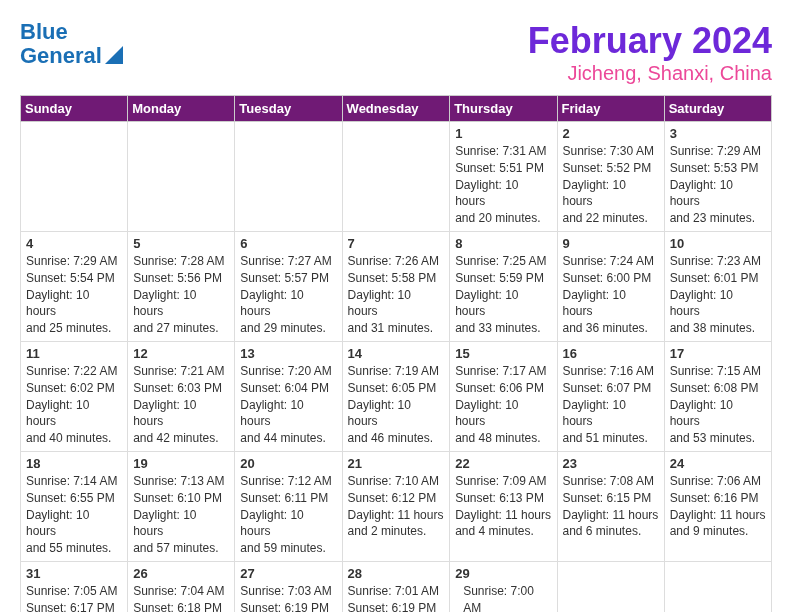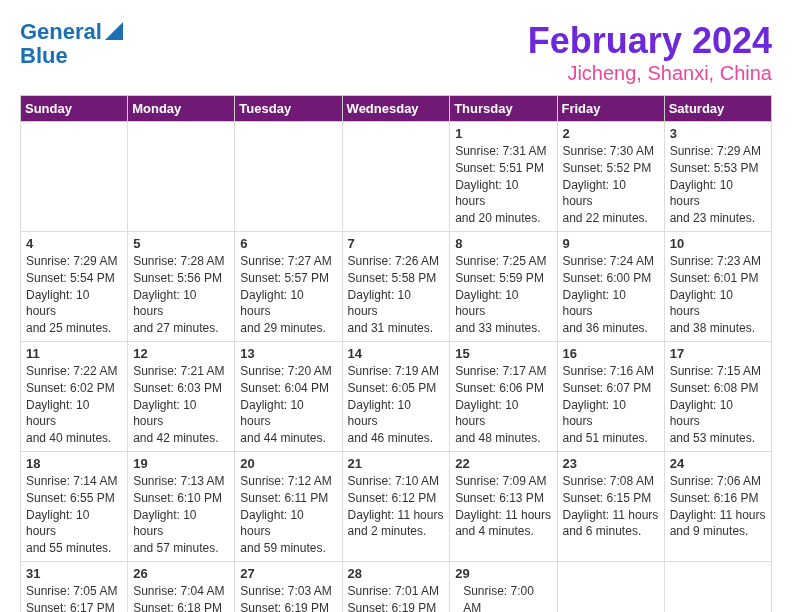--- a/index.html
+++ b/index.html
@@ -79,29 +79,29 @@
       background: #f9f9f9;
     }
   </style>
 </head>
 <body>
 
 <div class="header">
   <div class="logo">
     <div style="line-height:1.1">
       <div style="display:flex;align-items:center;">
+        <span class="logo-text"><span>Blue</span></span>
+      </div>
+      <div style="display:flex;align-items:center;">
         <span class="logo-text"><span>General</span></span>
         <div style="display:inline-block;margin-left:3px;margin-top:2px;">
           <svg width="18" height="18" viewBox="0 0 18 18">
             <polygon points="0,18 18,18 18,0" fill="#1a6fb5"></polygon>
           </svg>
         </div>
-      </div>
-      <div style="display:flex;align-items:center;">
-        <span class="logo-text"><span>Blue</span></span>
       </div>
     </div>
   </div>
   <div class="title-block">
     <div class="cal-title">February 2024</div>
     <div class="cal-subtitle">Jicheng, Shanxi, China</div>
   </div>
 </div>
 
 <table class="calendar">

